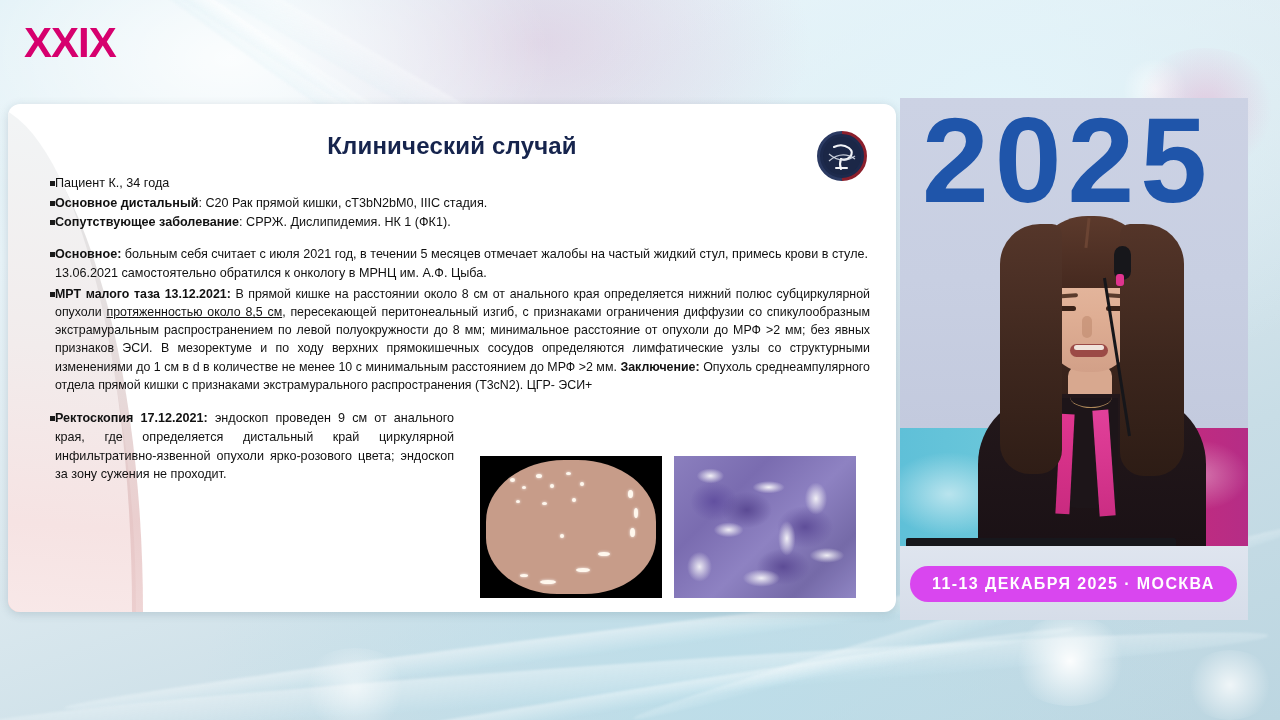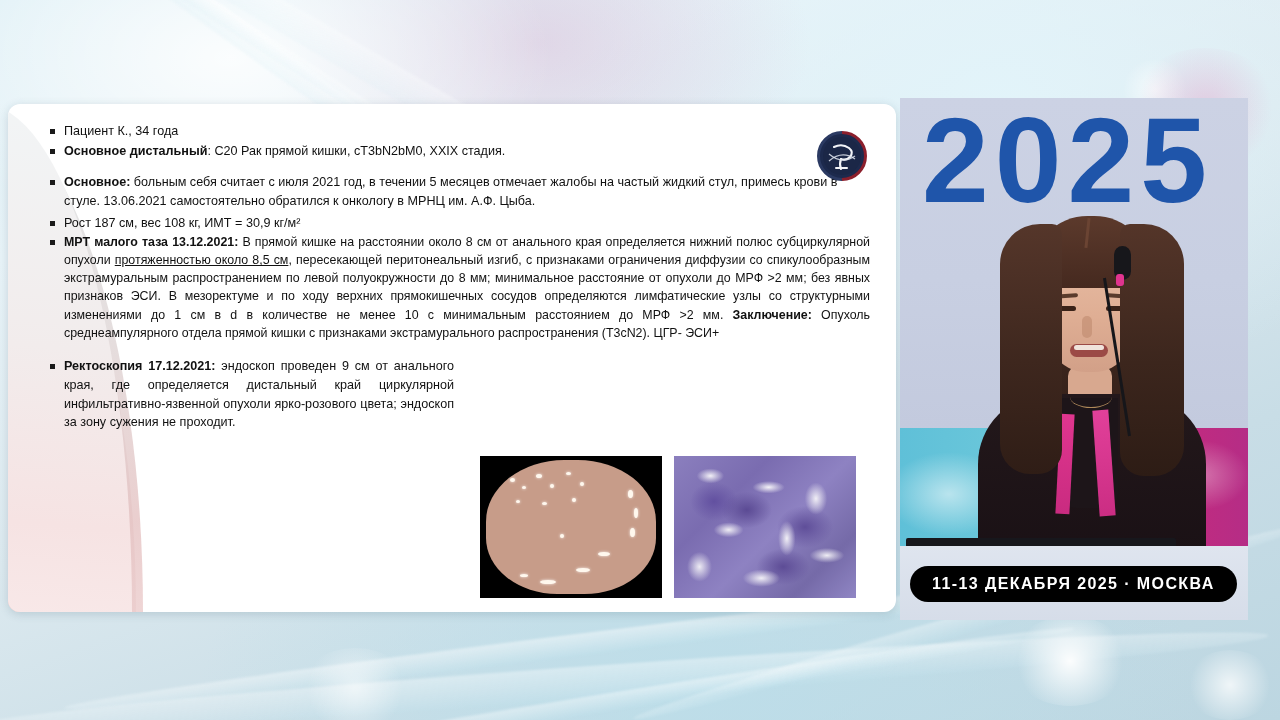--- a/index.html
+++ b/index.html
@@ -99,21 +99,21 @@
     text-align:center; color:#16244d; font-size:24px; font-weight:bold;
     margin:10px 0 14px 0; letter-spacing:.2px; position:relative; z-index:3;
   }
 
   #slide-emblem {
     position:absolute; right:28px; top:26px; width:52px; height:52px; z-index:4;
   }
 
   .bullets { position:relative; z-index:3; padding-left:16px; }
   .bullet {
-    display:flex; gap:9px; align-items:flex-start;
+    display:flex; gap:0; align-items:flex-start;
     color:#111; font-size:12.6px; line-height:1.48; margin-bottom:3px;
   }
   .bullet .marker {
     flex:0 0 auto; width:5px; height:5px; background:#1a1a1a; margin-top:7px;
   }
   .bullet .body { flex:1 1 auto; }
   .bullet.tight { margin-bottom:1px; }
   .gap { height:12px; }
 
   .b { font-weight:bold; }
@@ -276,21 +276,21 @@
     position:absolute; left:216px; top:176px; width:8px; height:12px;
     background:#e0348f; border-radius:3px;
   }
   .sp-necklace {
     position:absolute; left:170px; top:288px; width:42px; height:22px;
     border-bottom:1.5px solid #b08a5a; border-radius:0 0 50% 50%;
   }
 
   #date-banner {
     position:absolute; left:910px; top:566px;
-    background:#000000; color:#ffffff;
+    background:#d946ef; color:#ffffff;
     font-size:16px; font-weight:bold; letter-spacing:1.4px;
     padding:9px 22px; border-radius:20px; z-index:9;
     white-space:nowrap;
   }
 </style>
 </head>
 <body>
 
 <div id="stage-background">
   <div class="bg-base"></div>
@@ -302,20 +302,21 @@
   <div class="bg-ribbon r6"></div>
   <div class="bg-ribbon r7"></div>
   <div class="bg-glow g1"></div>
   <div class="bg-glow g2"></div>
   <div class="bg-glow g3"></div>
   <div class="bg-glow g4"></div>
   <div class="bg-pink"></div>
 </div>
 
 <div id="conference-logo">
+  <div class="logo-numeral">XXIX</div>
 </div>
 
 <div id="presentation-slide">
 
   <div class="slide-deco">
     <div class="band deco-1"></div>
     <div class="band deco-2"></div>
     <div class="band deco-3"></div>
   </div>
 
@@ -327,45 +328,46 @@
       <circle cx="26" cy="26" r="19" fill="#1b2747"></circle>
       <path d="M18 17 q8 -4 15 1 q5 4 1 9 q-4 4 -9 2" fill="none" stroke="#f2f4f8" stroke-width="2.1" stroke-linecap="round"></path>
       <path d="M25 29 q-2 5 0 10" fill="none" stroke="#f2f4f8" stroke-width="2.1" stroke-linecap="round"></path>
       <path d="M20 38 h11" stroke="#f2f4f8" stroke-width="2" stroke-linecap="round"></path>
       <path d="M13 24 q13 11 26 2" fill="none" stroke="#dfe5ee" stroke-width="1.3" opacity=".85"></path>
       <path d="M13 31 q13 -11 26 -2" fill="none" stroke="#dfe5ee" stroke-width="1.3" opacity=".85"></path>
     </svg>
   </div>
 
   <div class="slide-body">
+    <h1 id="slide-title">Клинический случай</h1>
 
     <div class="bullets">
 
       <div class="bullet tight">
         <span class="marker"></span>
         <span class="body">Пациент К., 34 года</span>
       </div>
 
       <div class="bullet tight">
         <span class="marker"></span>
-        <span class="body"><span class="b">Основное дистальный</span><span>: C20 Рак прямой кишки, cT3bN2bM0, XXIX стадия.</span></span>
-      </div>
-
+        <span class="body"><span class="b">Основное дистальный</span><span>: C20 Рак прямой кишки, cT3bN2bM0, IIIC стадия.</span></span>
+      </div>
+
+      <div class="bullet tight">
+        <span class="marker"></span>
+        <span class="body"><span class="b">Сопутствующее заболевание</span><span>: СРРЖ. Дислипидемия. НК 1 (ФК1).</span></span>
+      </div>
 
       <div class="gap"></div>
 
       <div class="bullet">
         <span class="marker"></span>
         <span class="body"><span class="b">Основное:</span><span>  больным себя считает с июля 2021 год, в течении 5 месяцев отмечает жалобы на частый жидкий стул, примесь крови в стуле. 13.06.2021 самостоятельно обратился к онкологу в МРНЦ им. А.Ф. Цыба.</span></span>
       </div>
 
-      <div class="bullet tight">
-        <span class="marker"></span>
-        <span class="body">Рост 187 см, вес 108 кг, ИМТ = 30,9 кг/м²</span>
-      </div>
 
       <div class="bullet" id="bullet-mri">
         <span class="marker"></span>
         <span class="body"><span class="b">МРТ малого таза 13.12.2021:</span><span> В прямой кишке на расстоянии около 8 см от анального края определяется нижний полюс субциркулярной опухоли </span><span class="u">протяженностью около 8,5 см</span><span>, пересекающей перитонеальный изгиб, с признаками ограничения диффузии со спикулообразным экстрамуральным распространением по левой полуокружности до 8 мм; минимальное расстояние от опухоли до МРФ &gt;2 мм; без явных признаков ЭСИ. В мезоректуме и по ходу верхних прямокишечных сосудов определяются лимфатические узлы со структурными изменениями до 1 см в d в количестве не менее 10 с минимальным расстоянием до МРФ &gt;2 мм. </span><span class="b">Заключение:</span><span> Опухоль среднеампулярного отдела прямой кишки с признаками экстрамурального распространения (T3cN2). ЦГР- ЭСИ+</span></span>
       </div>
 
       <div class="gap"></div>
 
       <div class="bullet" id="bullet-rectoscopy">
         <span class="marker"></span>

